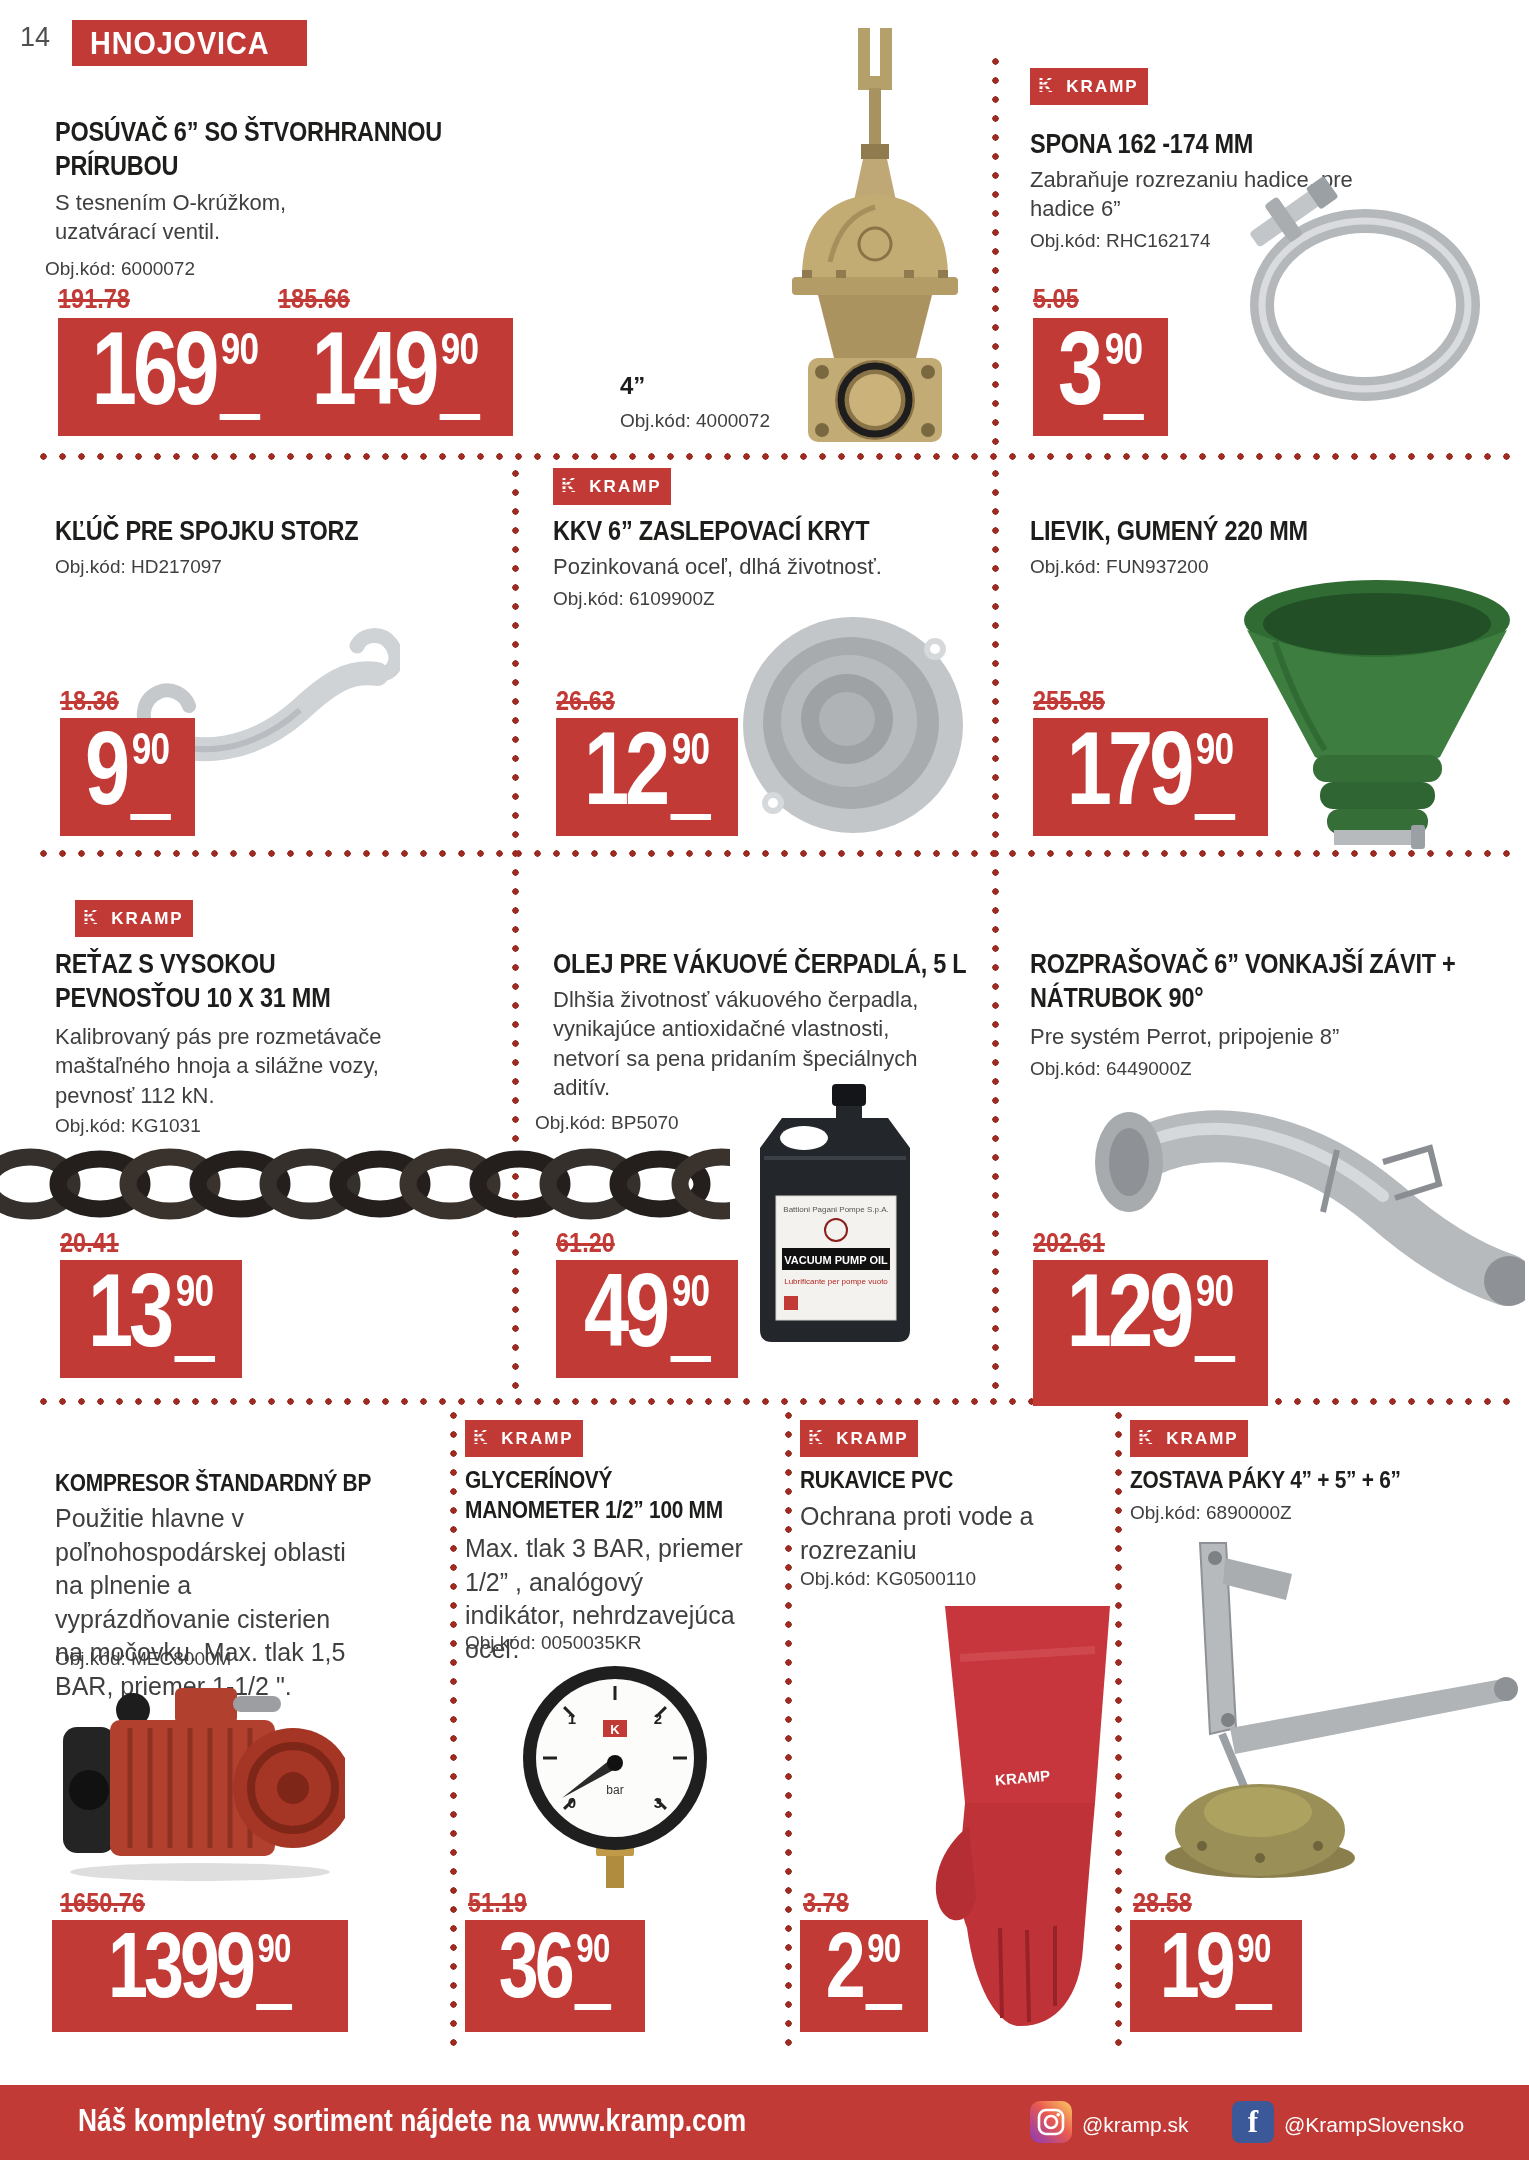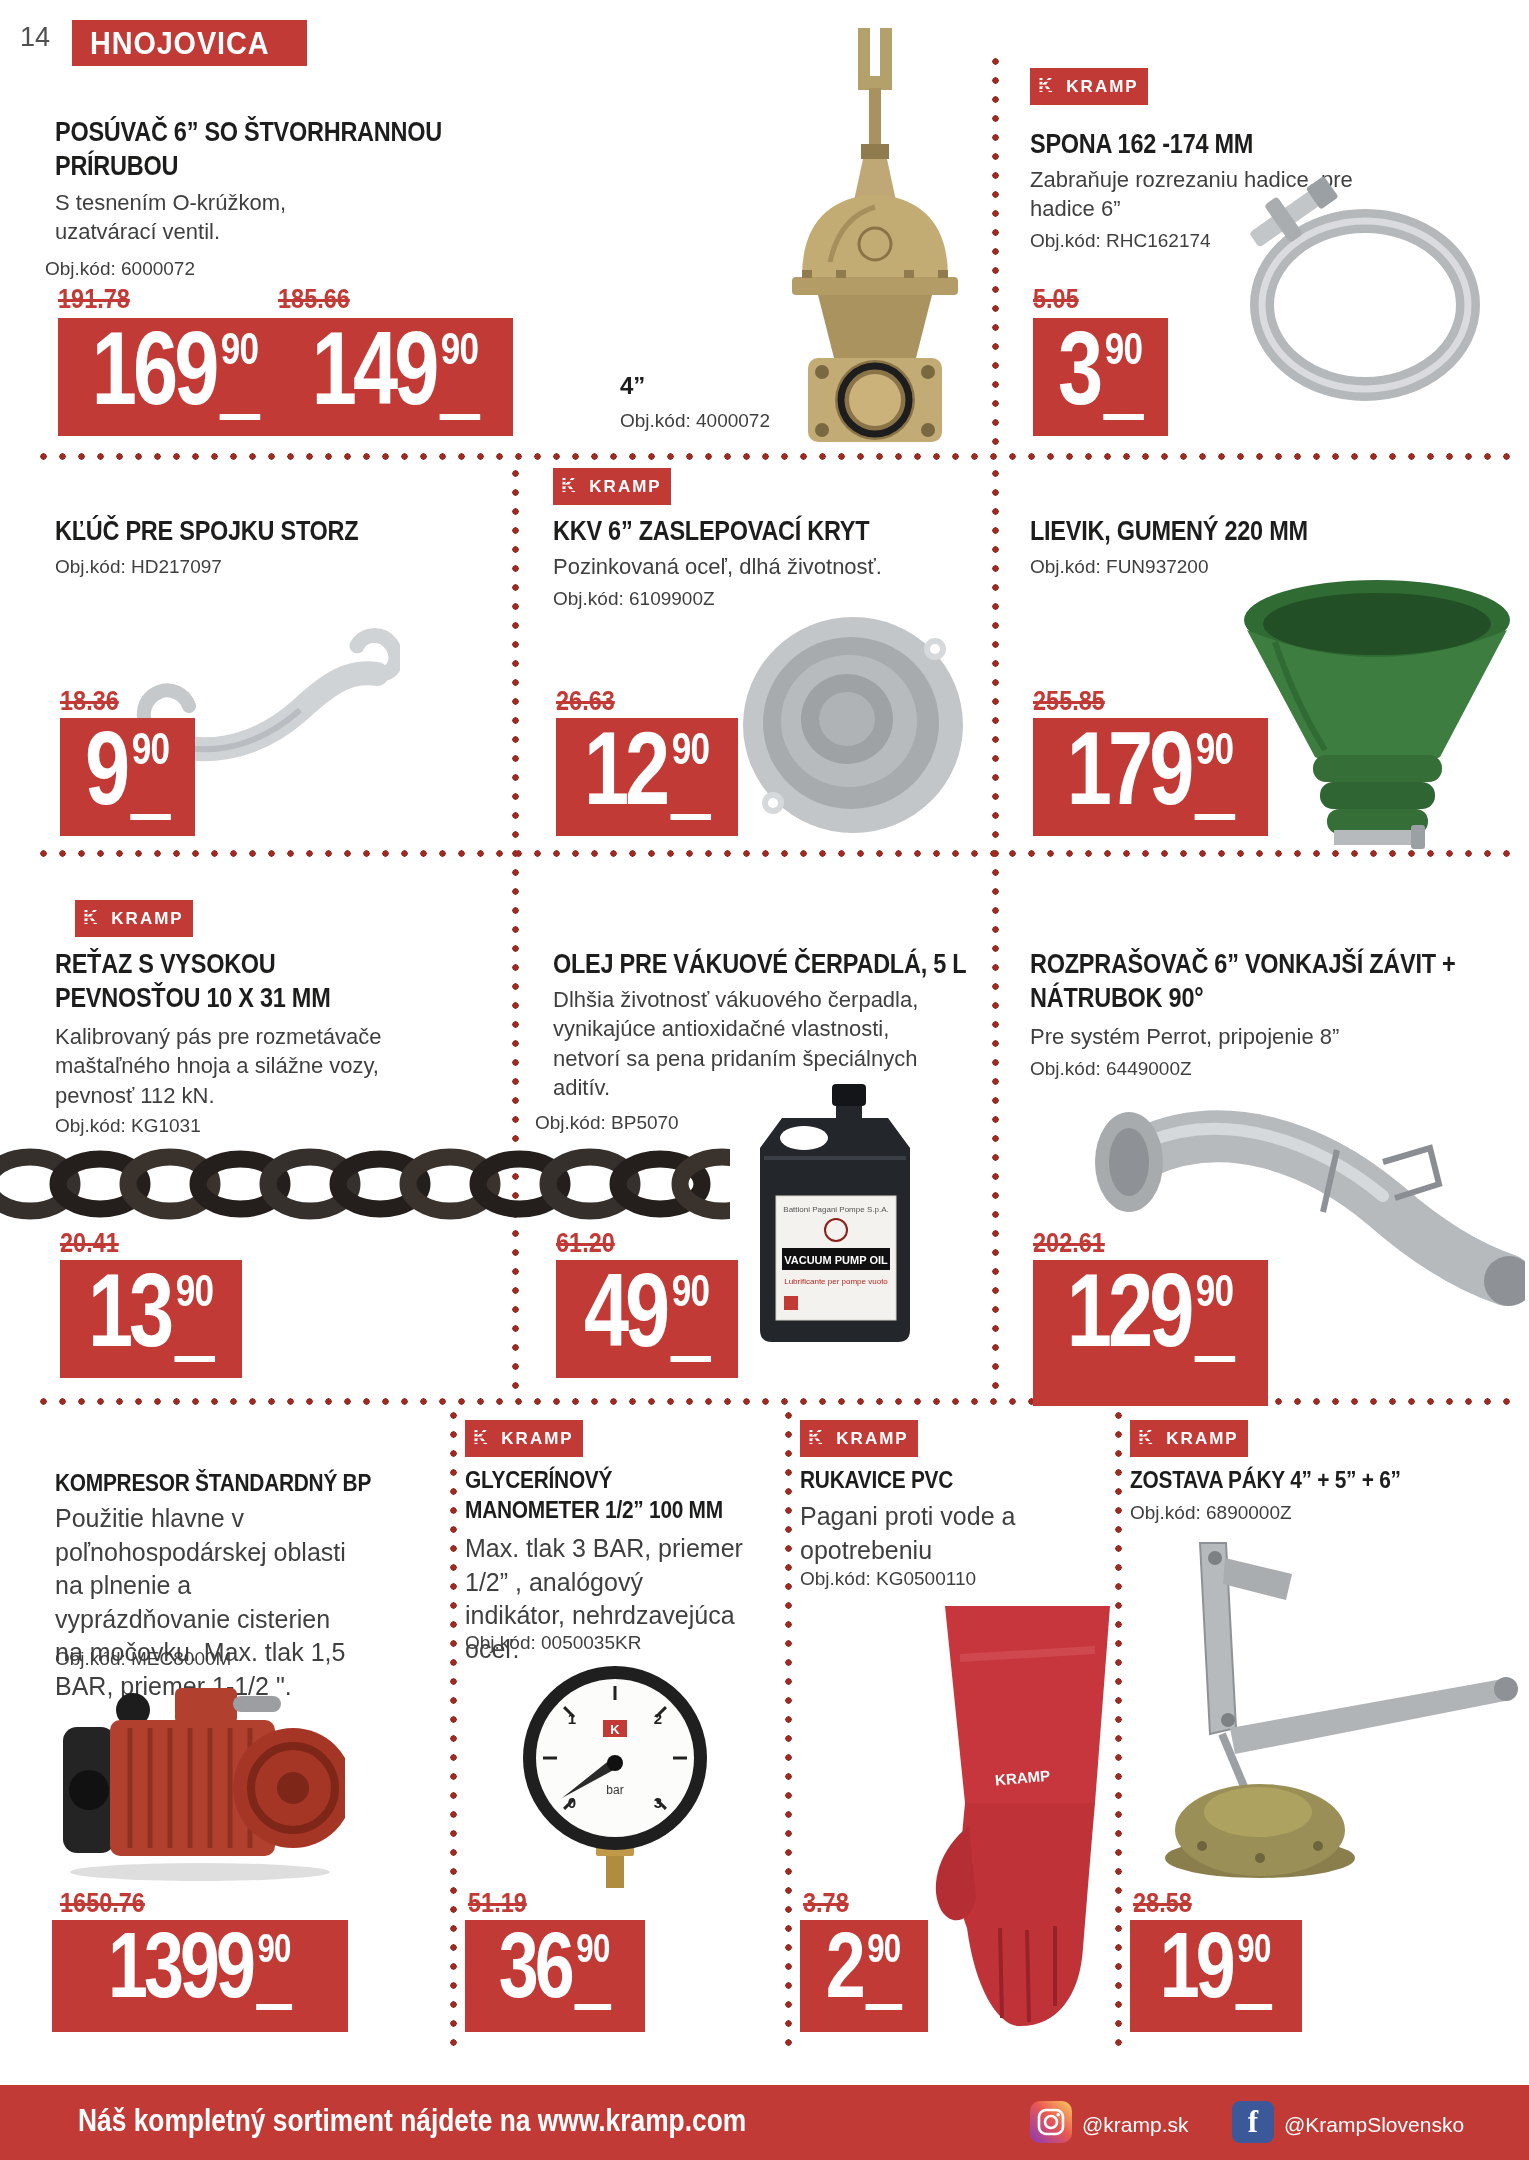--- a/index.html
+++ b/index.html
@@ -393,21 +393,21 @@
     <div class="klogo" style="left:800px;top:1420px">
       <span><svg width="20" height="18" viewBox="0 0 22 20">
             <text x="-1" y="18" font-size="22" font-weight="bold" fill="#fff">K</text>
             <rect x="0" y="4.5" width="22" height="2" fill="#c23a36"></rect>
             <rect x="0" y="9.5" width="22" height="2" fill="#c23a36"></rect>
             <rect x="0" y="14.5" width="22" height="2" fill="#c23a36"></rect>
           </svg></span>
       <span class="klabel">KRAMP</span>
     </div>
     <div class="ptitle small nowrap" style="left:800px;top:1465px">RUKAVICE PVC</div>
-    <div class="pdesc small" style="left:800px;top:1500px;width:235px">Pagani proti vode a opotrebeniu</div>
+    <div class="pdesc small" style="left:800px;top:1500px;width:235px">Ochrana proti vode a rozrezaniu</div>
     <div class="pcode" style="left:800px;top:1568px">Obj.kód: KG0500110</div>
     <svg class="abs" style="left:905px;top:1598px" width="220" height="445" viewBox="0 0 220 445">
       <path d="M40 8 L205 8 L190 205 L60 205 Z" fill="#c6363c"></path>
       <path d="M60 205 C55 260 50 300 62 330 C70 390 92 425 112 428 C150 430 175 400 178 350 C182 300 186 250 190 205 Z" fill="#bf3238"></path>
       <path d="M64 228 C35 250 24 286 35 310 C45 330 66 325 71 300 Z" fill="#b52e34"></path>
       <g stroke="#992228" stroke-width="4">
         <line x1="95" y1="330" x2="97" y2="420"></line>
         <line x1="122" y1="332" x2="124" y2="424"></line>
         <line x1="150" y1="328" x2="150" y2="408"></line>
       </g>

